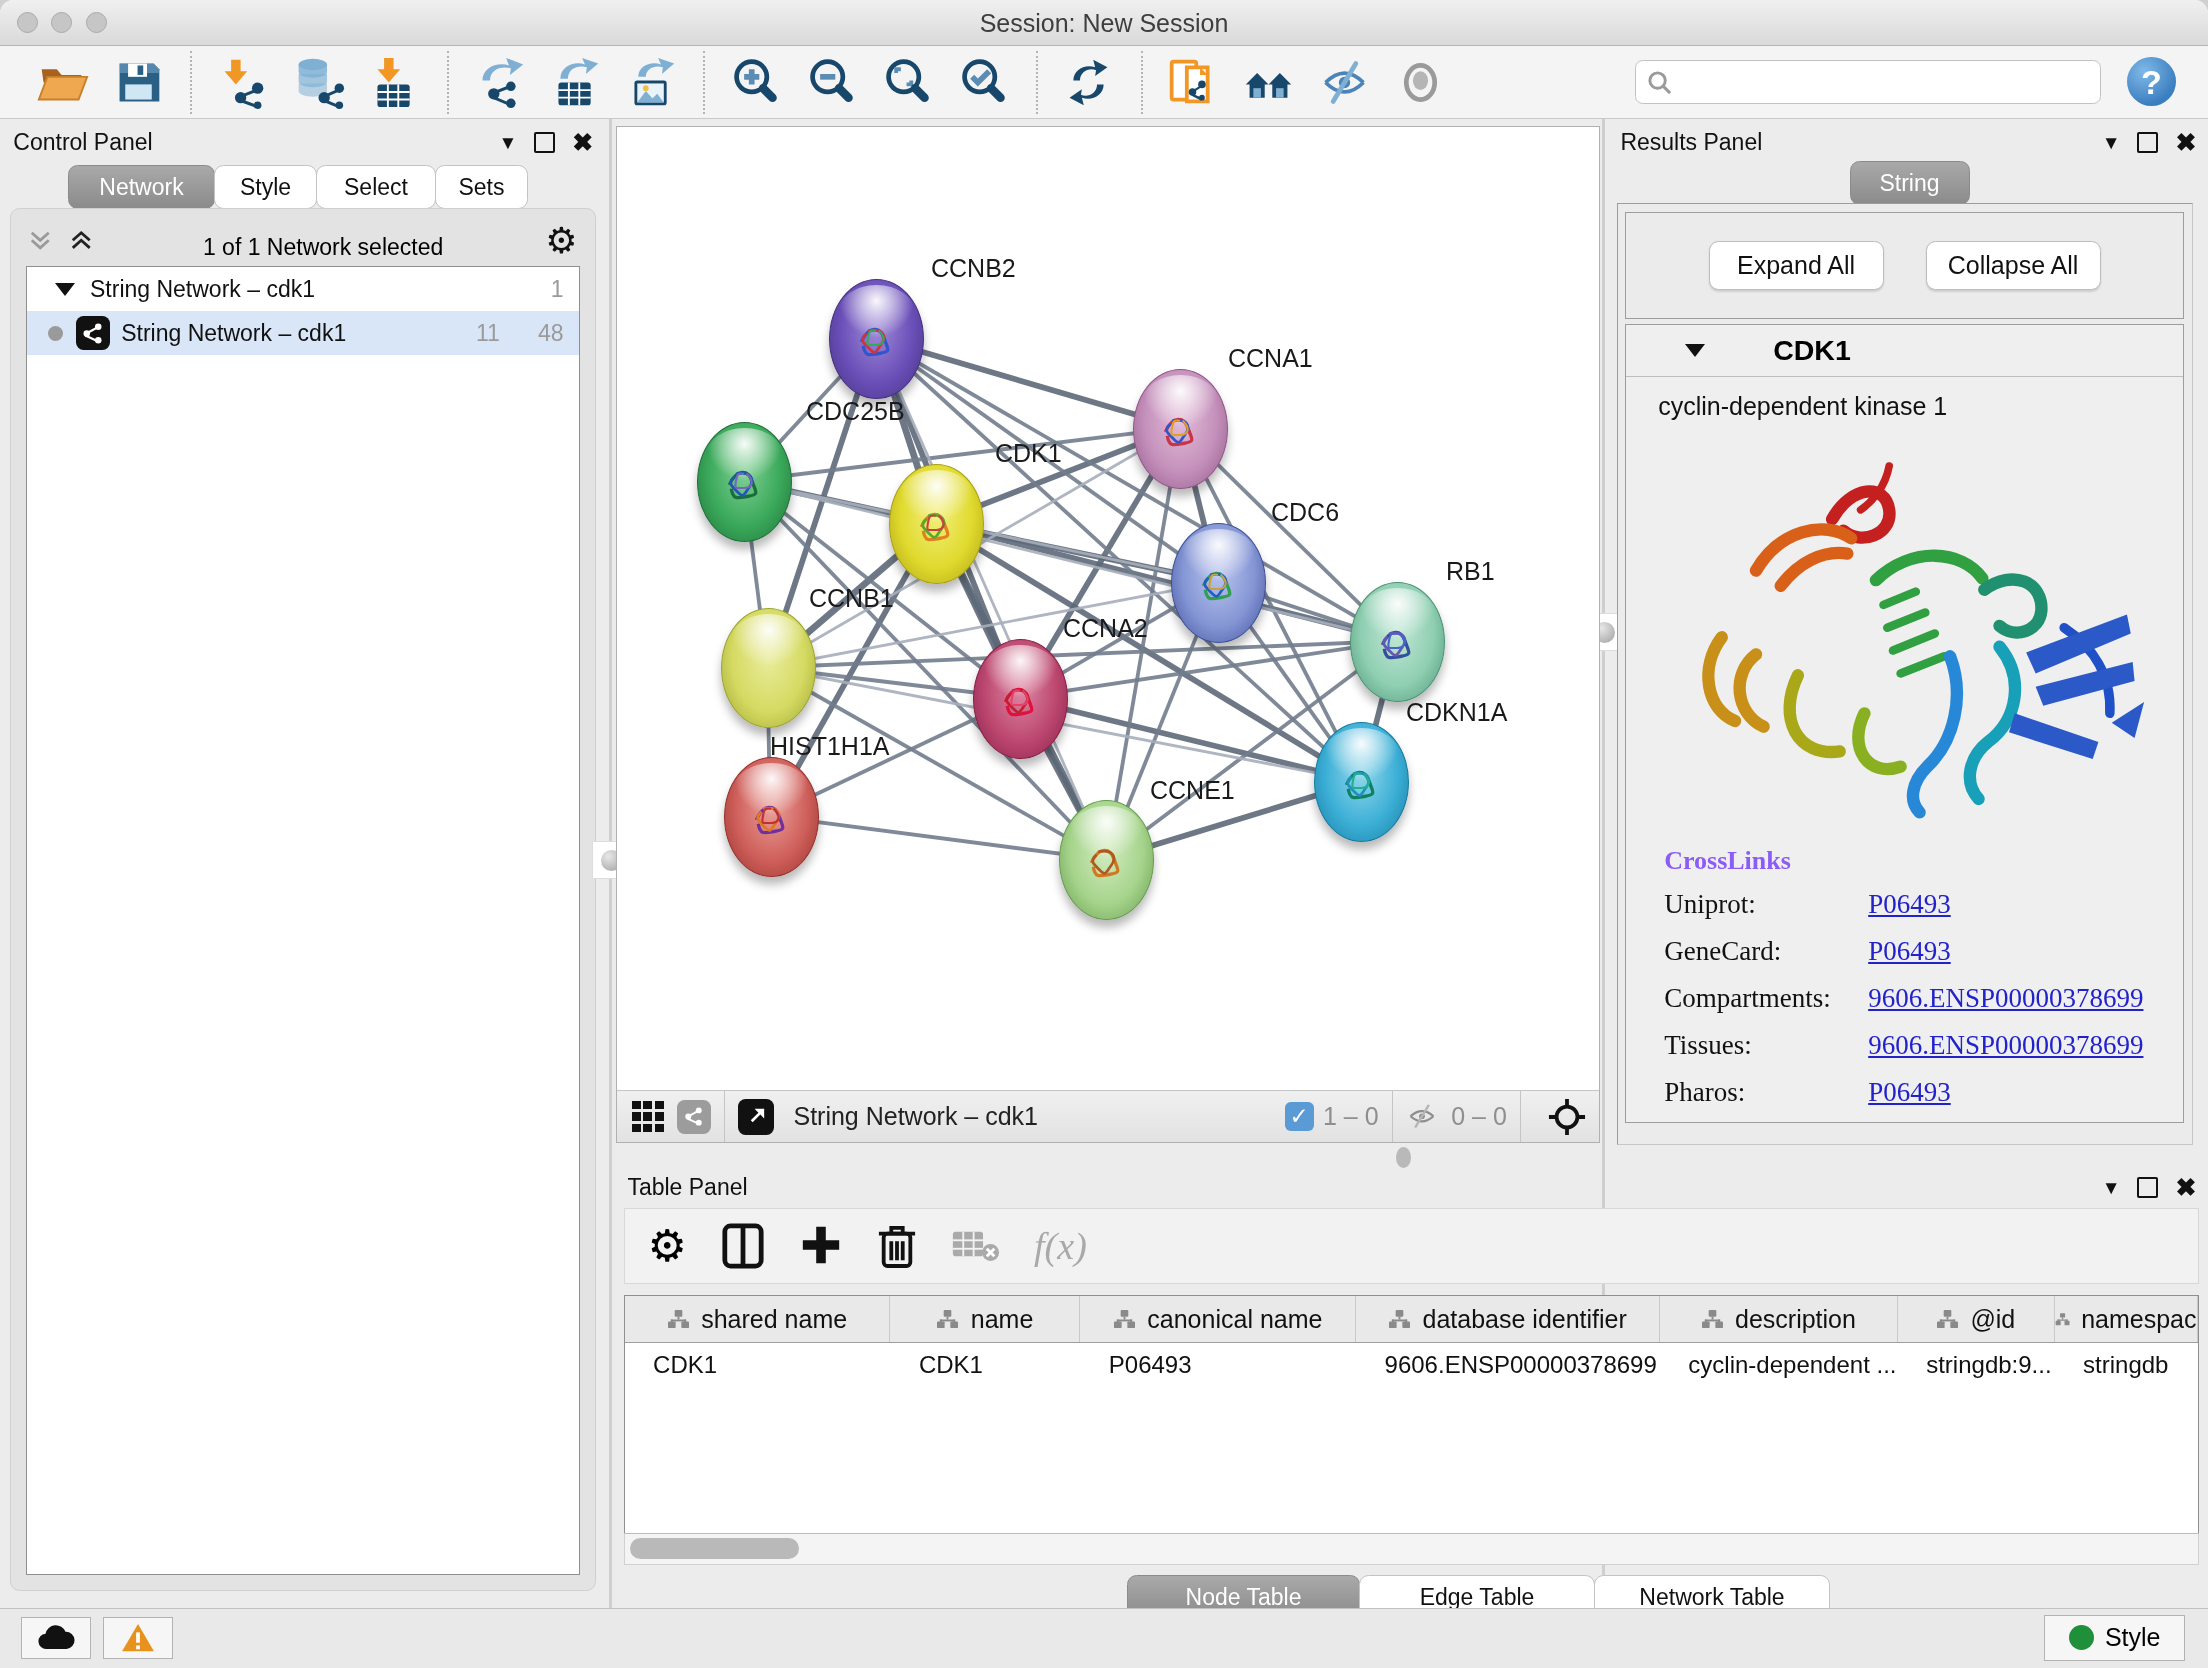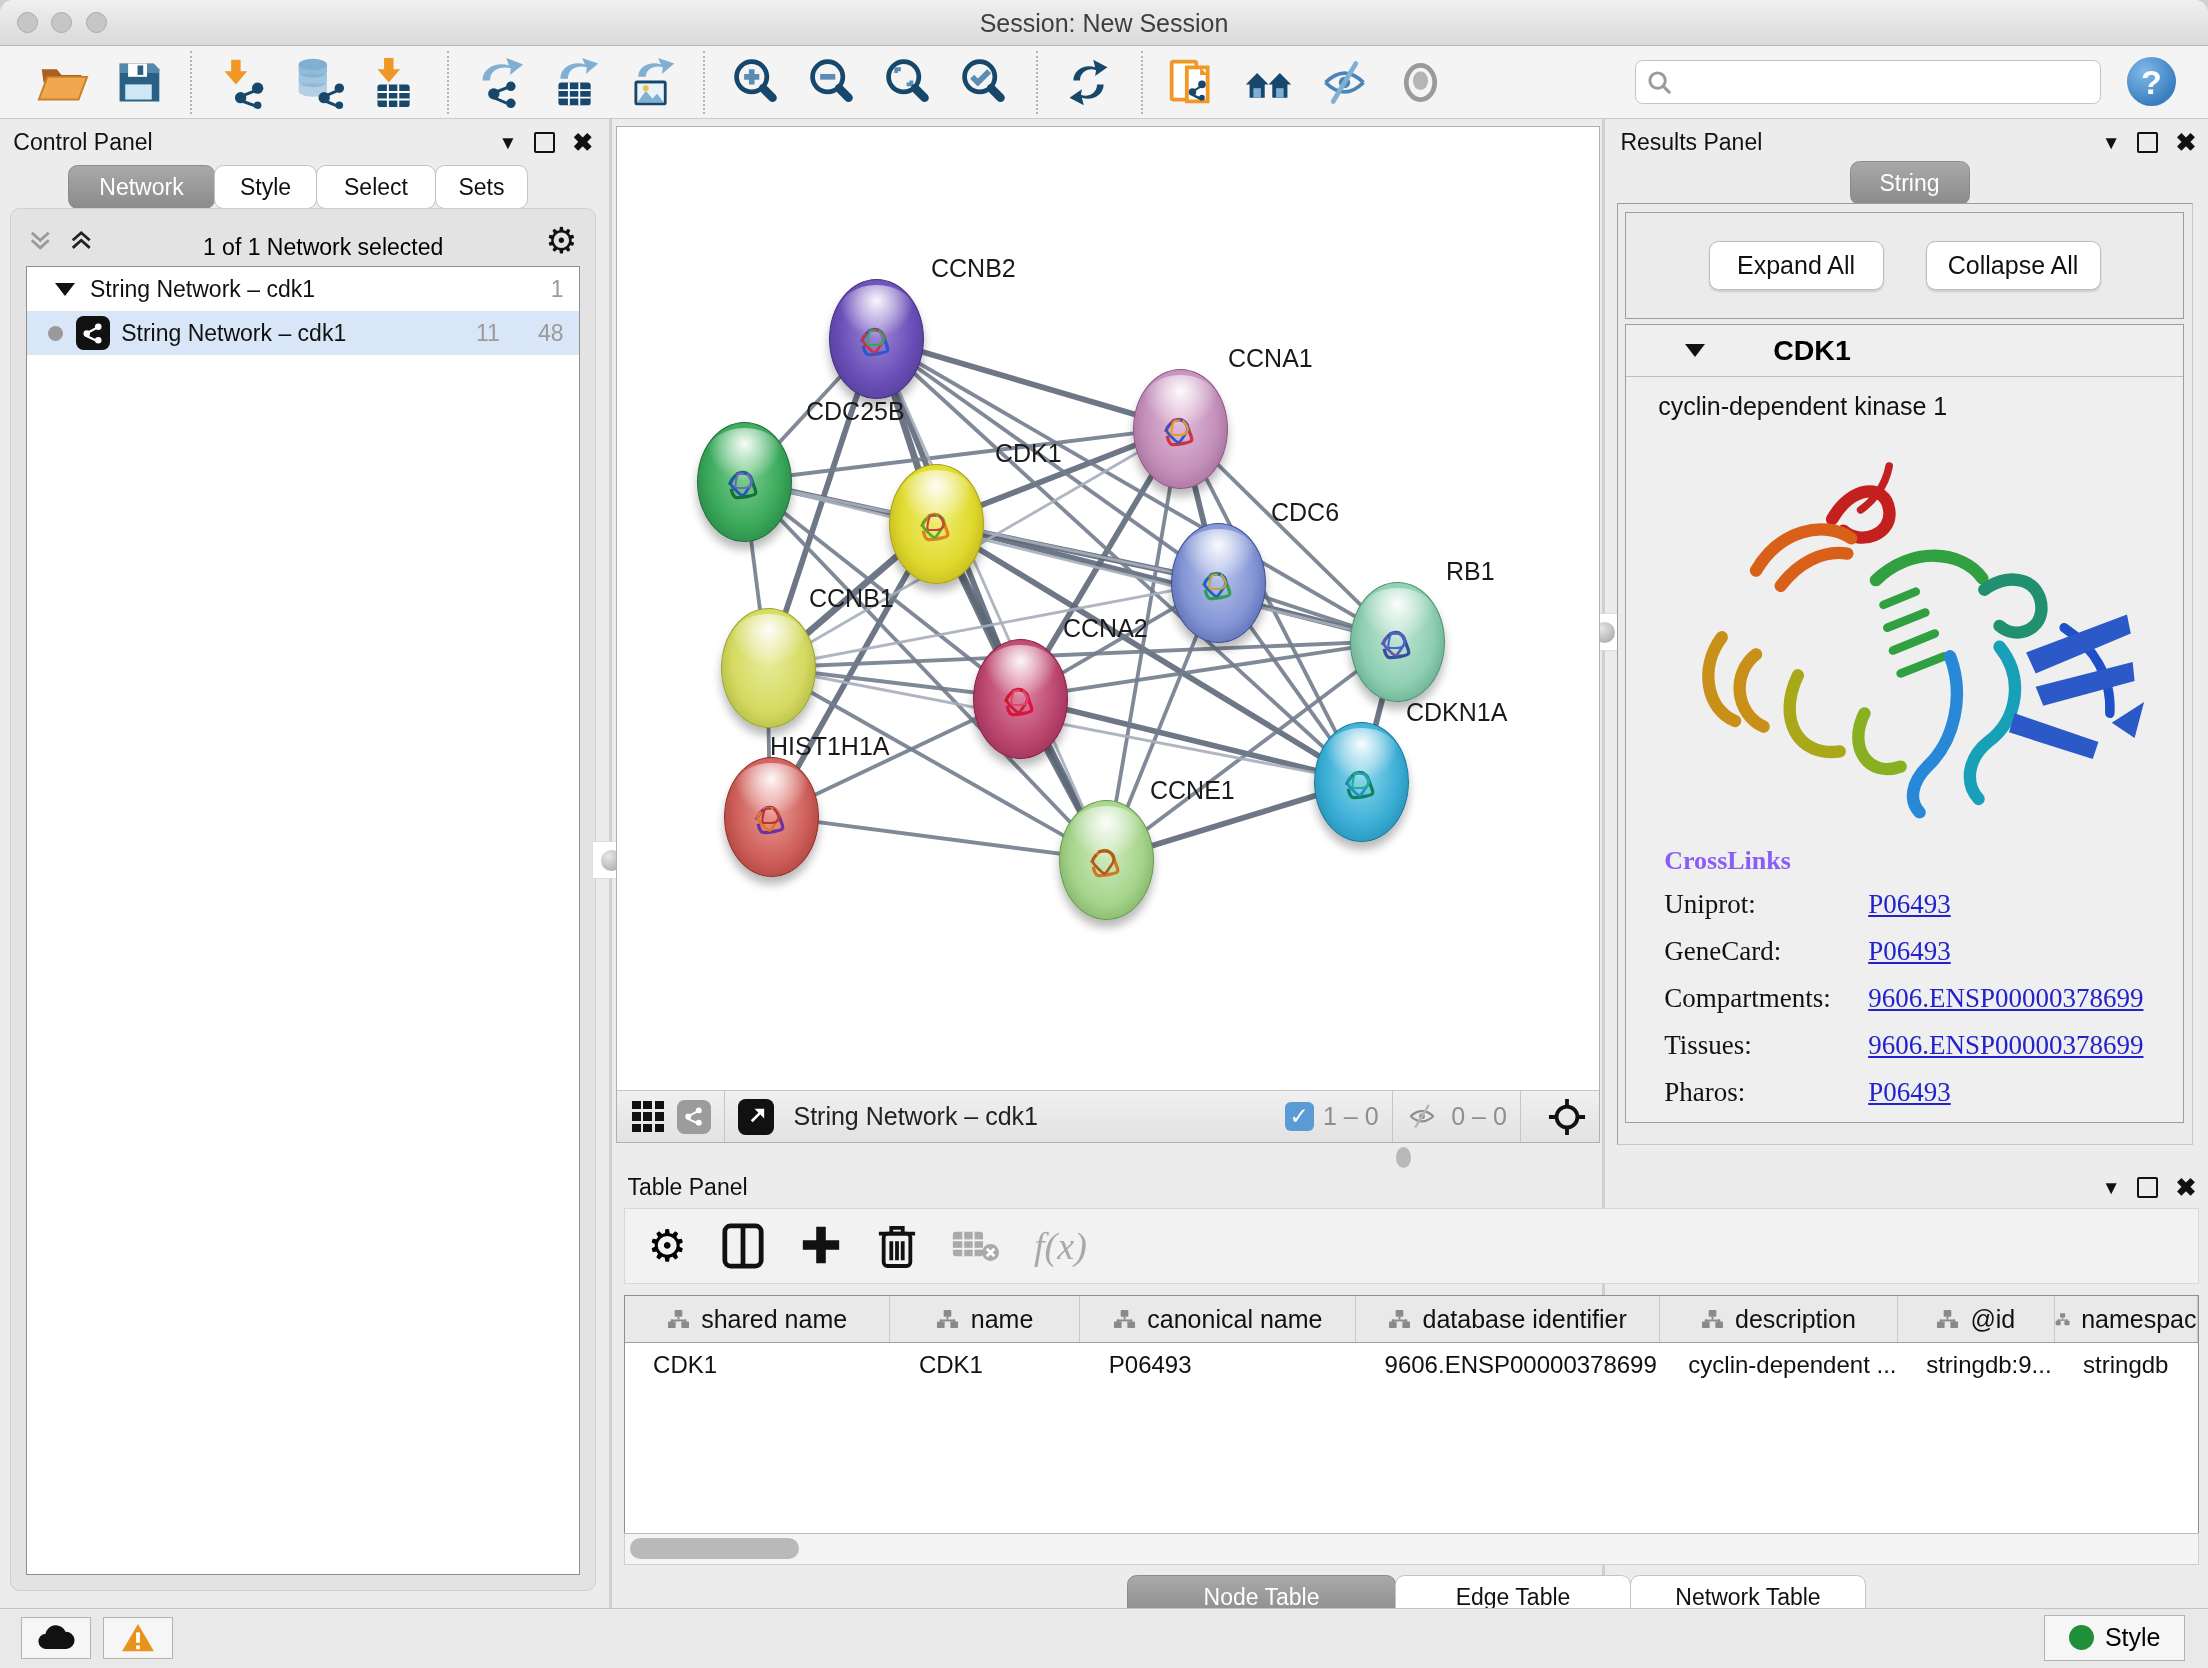--- a/index.html
+++ b/index.html
@@ -808,21 +808,21 @@
             <div class="td" style="width: 238px;">cyclin-dependent ...</div>
             <div class="td" style="width: 157px;">stringdb:9...</div>
             <div class="td" style="width: 143px;">stringdb</div>
           </div>
         </div>
     </div>
     <div class="hscroll">
         <span class="hthumb"></span>
       </div>
     <div class="tp-tabs" id="tp-tabs">
-        <span class="tab sel" style="padding: 0px 45px;">Node Table</span>
+        <span class="tab sel" style="padding: 0px 27px;">Node Table</span>
         <span class="tab" style="padding: 0px 28.5px;">Edge Table</span>
         <span class="tab" style="padding: 0px 28.5px;">Network Table</span>
       </div>
   </div>
 
   <div class="statusbar">
     <button class="sb-btn" style="left:21px">
       <svg width="38" height="27" viewBox="0 0 40 28">
           <path fill="#111" d="M10 26a8 8 0 0 1-1-16 11 11 0 0 1 21-2 8 8 0 0 1 1 18z"></path>
         </svg>

